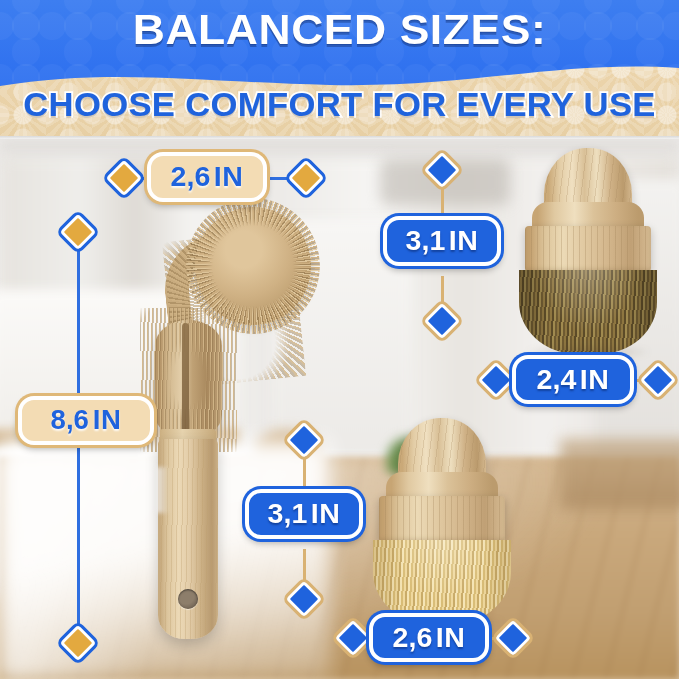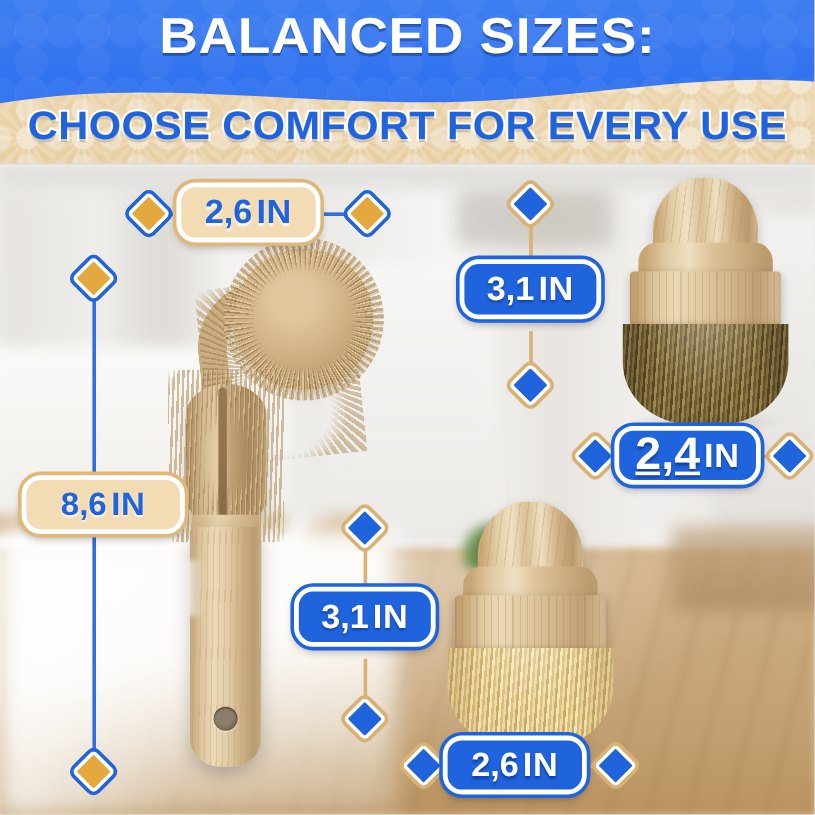--- a/index.html
+++ b/index.html
@@ -475,21 +475,21 @@
   <div class="badge blue" style="left:383px;top:216px;width:118px;height:50px;">
     <span class="txt" style="font-size:28px;">3,1</span>
     <span class="txt unit" style="font-size:28px;">IN</span>
   </div>
 
   <div class="mline horz-tan" style="left:497px;top:379px;width:24px;"></div>
   <div class="mline horz-tan" style="left:627px;top:379px;width:22px;"></div>
   <div class="dia tan-blue" style="left:483px;top:367px;"></div>
   <div class="dia tan-blue" style="left:645px;top:367px;"></div>
   <div class="badge blue" style="left:512px;top:355px;width:122px;height:49px;">
-    <span class="txt" style="font-size:38px;text-decoration:underline;">2,4</span>
+    <span class="txt" style="font-size:28px;">2,4</span>
     <span class="txt unit" style="font-size:28px;">IN</span>
   </div>
 
   <div class="mline vert-tan" style="left:303px;top:448px;height:62px;"></div>
   <div class="mline vert-tan" style="left:303px;top:549px;height:46px;"></div>
   <div class="dia tan-blue" style="left:291px;top:427px;"></div>
   <div class="dia tan-blue" style="left:291px;top:586px;"></div>
   <div class="badge blue" style="left:245px;top:489px;width:118px;height:50px;">
     <span class="txt" style="font-size:28px;">3,1</span>
     <span class="txt unit" style="font-size:28px;">IN</span>

